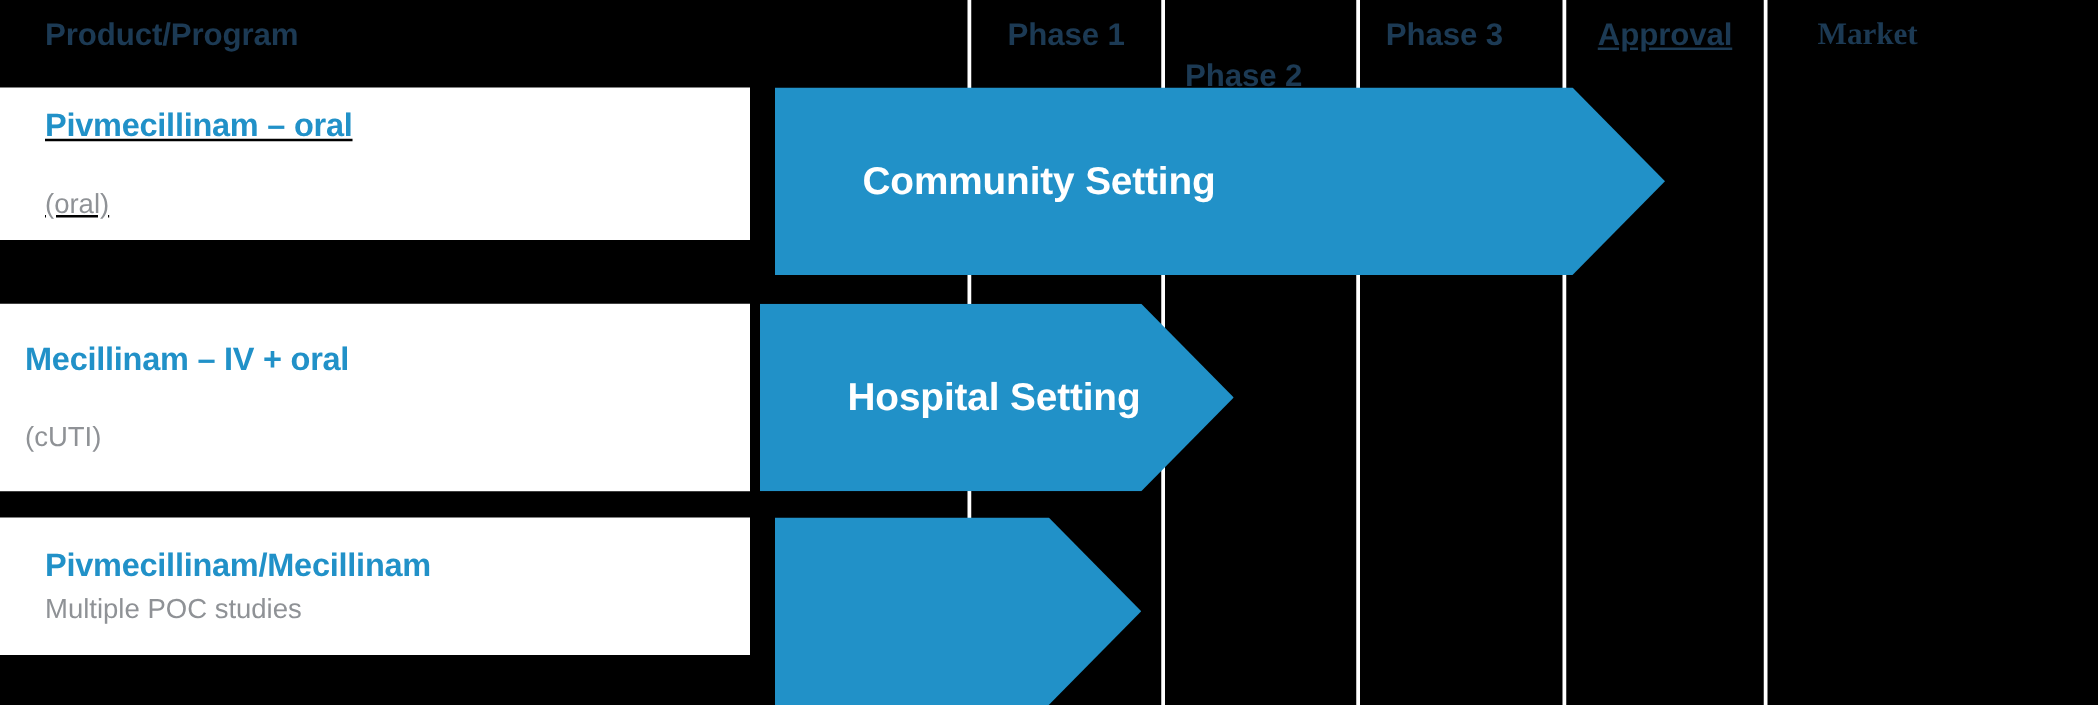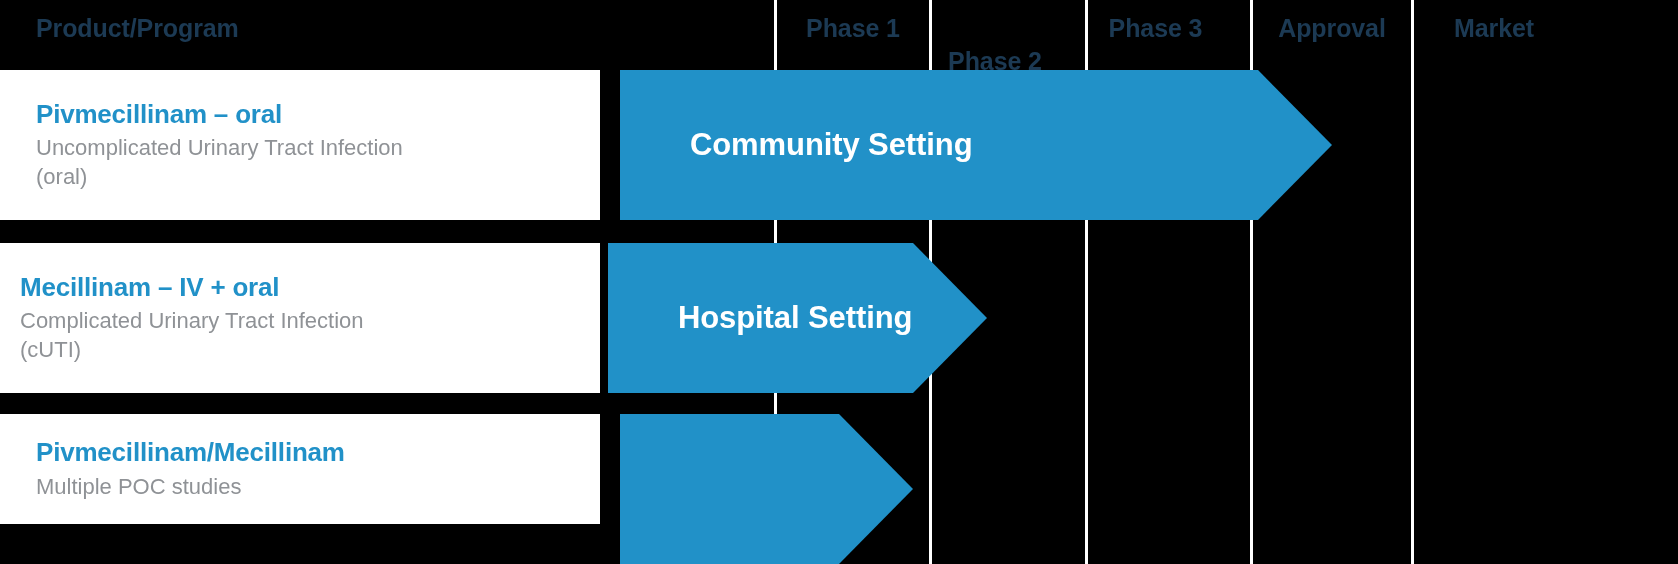--- a/index.html
+++ b/index.html
@@ -121,40 +121,40 @@
   <div id="header-band">
     <div class="col-header left-al" style="left:36px; width:420px;">Product/Program</div>
 
 
     <div class="col-header center-al" style="left:777px; width:152px;">Phase 1</div>
 
     <div class="col-header center-al" style="left:932px; width:126px;margin-top:33px;">Phase 2</div>
 
     <div class="col-header center-al" style="left:1088px; width:135px;">Phase 3</div>
 
-    <div class="col-header center-al" style="left:1253px; width:158px;">Approval</div>
+    <div class="col-header center-al" style="left:1253px; width:158px;text-decoration:underline;">Approval</div>
 
-    <div class="col-header center-al" style="left:1414px; width:160px;">Market</div>
+    <div class="col-header center-al" style="left:1414px; width:160px;font-family:Liberation Serif, serif;">Market</div>
   </div>
 
-  <div class="label-box" style="top:70px; height:150px;">
+  <div class="label-box" style="top:70px; height:122px;text-decoration:underline;">
     <div class="prod-name">Pivmecillinam – oral</div>
-    <div class="prod-desc"><span>Uncomplicated Urinary Tract Infection</span><br><span>(oral)</span></div>
+    <div class="prod-desc"><br><span>(oral)</span></div>
   </div>
 
   <div class="arrow" style="left:620px; top:70px; width:712px; height:150px;">
     <svg width="712" height="150" viewBox="0 0 712 150" xmlns="http://www.w3.org/2000/svg">
       <polygon points="0,0 638,0 712,75 638,150 0,150" fill="#2191c8"></polygon>
     </svg>
     <div class="arrow-label">Community Setting</div>
   </div>
 
   <div class="label-box" style="top:243px; height:150px;padding-left:20px;">
     <div class="prod-name">Mecillinam – IV + oral</div>
-    <div class="prod-desc"><span>Complicated Urinary Tract Infection</span><br><span>(cUTI)</span></div>
+    <div class="prod-desc"><br><span>(cUTI)</span></div>
   </div>
 
   <div class="arrow" style="left:608px; top:243px; width:379px; height:150px;">
     <svg width="379" height="150" viewBox="0 0 379 150" xmlns="http://www.w3.org/2000/svg">
       <polygon points="0,0 305,0 379,75 305,150 0,150" fill="#2191c8"></polygon>
     </svg>
     <div class="arrow-label">Hospital Setting</div>
   </div>
 
   <div class="label-box" style="top:414px; height:110px;">

